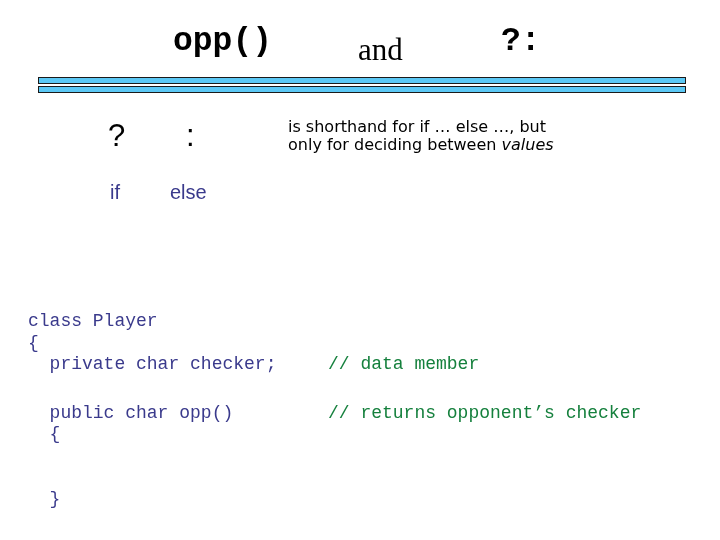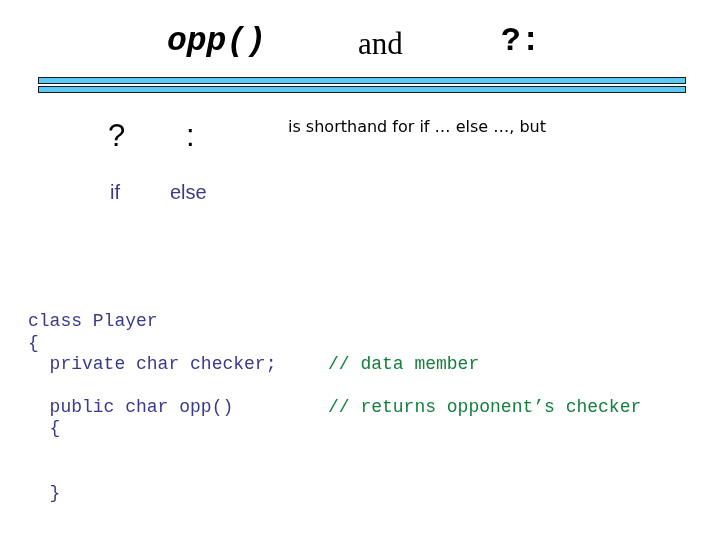--- a/index.html
+++ b/index.html
@@ -36,22 +36,22 @@
   }
   .title-serif {
     position: absolute;
     font-family: "Liberation Serif", "DejaVu Serif", serif;
     font-weight: normal;
     font-size: 31px;
     line-height: 40px;
     color: #000000;
     white-space: pre;
   }
-  #title-opp   { left: 167px; top: 4px; font-style: italic; }
-  #title-and   { left: 358px; top: 6px; }
+  #title-opp   { left: 173px; top: 4px; }
+  #title-and   { left: 358px; top: 12px; }
   #title-ternary { left: 501px; top: 4px; }
 
   
   #rule-group {
     position: absolute;
     left: 38px;
     top: 77px;
     width: 648px;
   }
   .rule-bar {
@@ -110,21 +110,21 @@
     font-size: 18px;
     line-height: 21.5px;
     white-space: pre;
     color: #3A3A8C;
   }
   .code-line {
     position: relative;
     height: 21.5px;
     white-space: pre;
   }
-  .code-line.gap-before { margin-top: 21px; }
+  .code-line.gap-before { margin-top: 27px; }
   .code-text { color: #3A3A8C; white-space: pre; }
   .code-comment {
     color: #15803d;
     white-space: pre;
   }
   .code-comment-col {
     position: absolute;
     left: 300px;
     top: 0;
   }
@@ -144,15 +144,16 @@
 </div>
 
 <span class="op-symbol" id="op-question">?</span>
 <span class="op-symbol" id="op-colon">:</span>
 
 <span class="kw" id="kw-if">if</span>
 <span class="kw" id="kw-else">else</span>
 
 <div id="note">
   <div><span>is shorthand for </span><span>if</span><span> … </span><span>else</span><span> …, but</span></div>
+  <div><span>only for deciding between </span><em>values</em></div>
 </div>
 
 <div id="code-block"><div class="code-line"><span class="code-text">class Player</span></div><div class="code-line"><span class="code-text">{</span></div><div class="code-line"><span class="code-text">  private char checker;</span><span class="code-comment code-comment-col">// data member</span></div><div class="code-line gap-before"><span class="code-text">  public char opp()</span><span class="code-comment code-comment-col">// returns opponent’s checker</span></div><div class="code-line"><span class="code-text">  {</span></div><div class="code-line gap-before" style="margin-top: 43px;"><span class="code-text">  }</span></div></div>
 
 </body></html>

